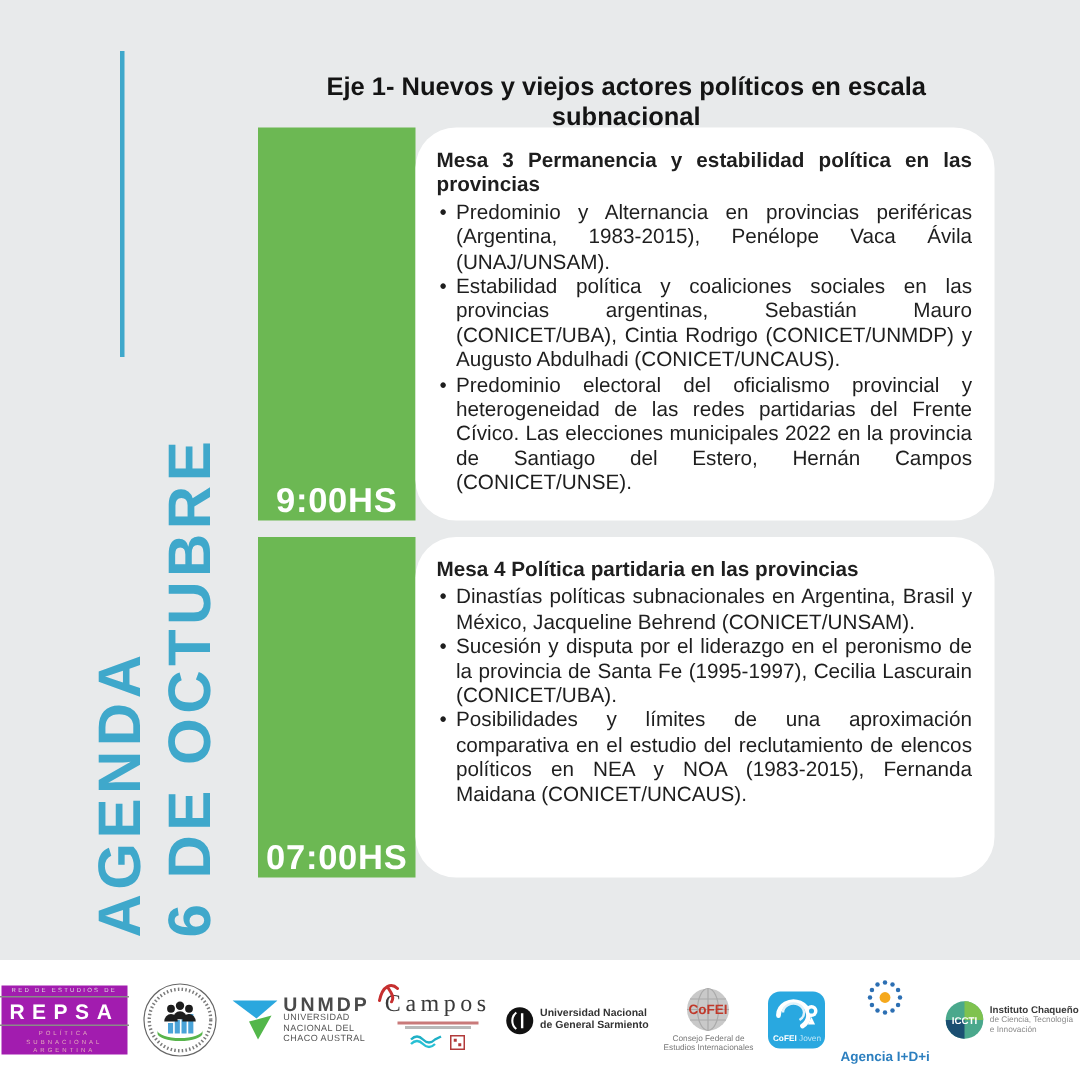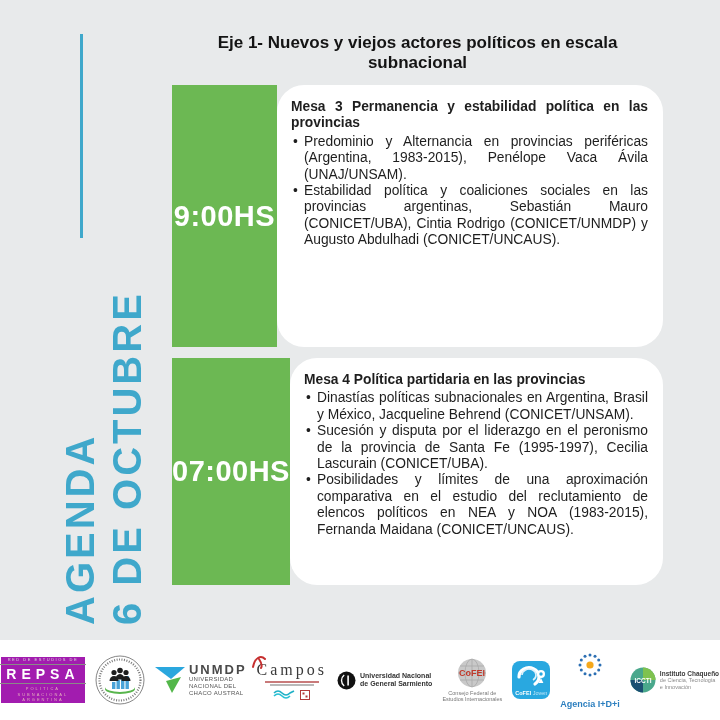--- a/index.html
+++ b/index.html
@@ -17,32 +17,32 @@
   
   .vertical-title{
     position:absolute;left:-84px;top:388px;width:378px;height:96px;
     transform:rotate(-90deg);
     color:#3fa8cb;font-weight:bold;font-size:40px;line-height:47px;
     letter-spacing:3px;white-space:nowrap;
   }
 
   
   .eje-title{
-    position:absolute;left:172px;top:33px;width:491px;
+    position:absolute;left:172px;top:48px;width:491px;
     text-align:center;font-size:17px;font-weight:bold;color:#141414;
   }
 
   
   .session{position:absolute;left:172px;width:491px;display:flex;}
   .s1{top:85px;height:262px;}
   .s2{top:358px;height:227px;}
   .time-cell{
     flex:0 0 105px;background:#6cb853;color:#ffffff;
-    display:flex;align-items:center;justify-content:center;
-    font-weight:bold;font-size:29px;letter-spacing:.5px;
+    display:flex;align-items:flex-end;justify-content:center;
+    font-weight:bold;font-size:23px;letter-spacing:.5px;
   }
   .content-cell{flex:1;background:#ffffff;padding:14px 15px 8px 14px;color:#1e1e1e;border-radius:27px;}
   .heading{margin:0 0 2px 0;font-size:13.8px;line-height:16.4px;font-weight:bold;text-align:justify;}
   ul.topics{margin:0;padding:0;list-style:none;}
   .topics li{position:relative;padding-left:13px;font-size:13.8px;line-height:16.4px;text-align:justify;}
   .topics li::before{content:"•";position:absolute;left:2px;}
 
   
   .footer{
     position:absolute;left:0;top:640px;width:720px;height:80px;background:#ffffff;
@@ -102,20 +102,21 @@
 
   <section class="session s1">
     <div class="time-cell">
       <span>9:00HS</span>
     </div>
     <div class="content-cell">
       <h2 class="heading">Mesa 3 Permanencia y estabilidad política en las provincias</h2>
       <ul class="topics">
         <li><span>Predominio y Alternancia en provincias periféricas (Argentina, 1983-2015), Penélope Vaca Ávila (UNAJ/UNSAM).</span></li>
         <li><span>Estabilidad política y coaliciones sociales en las provincias argentinas, Sebastián Mauro (CONICET/UBA), Cintia Rodrigo (CONICET/UNMDP) y Augusto Abdulhadi (CONICET/UNCAUS).</span></li>
+        <li><span>Predominio electoral del oficialismo provincial y heterogeneidad de las redes partidarias del Frente Cívico. Las elecciones municipales 2022 en la provincia de Santiago del Estero, Hernán Campos (CONICET/UNSE).</span></li>
       </ul>
     </div>
   </section>
 
   <section class="session s2">
     <div class="time-cell">
       <span>07:00HS</span>
     </div>
     <div class="content-cell">
       <h2 class="heading">Mesa 4 Política partidaria en las provincias</h2>

